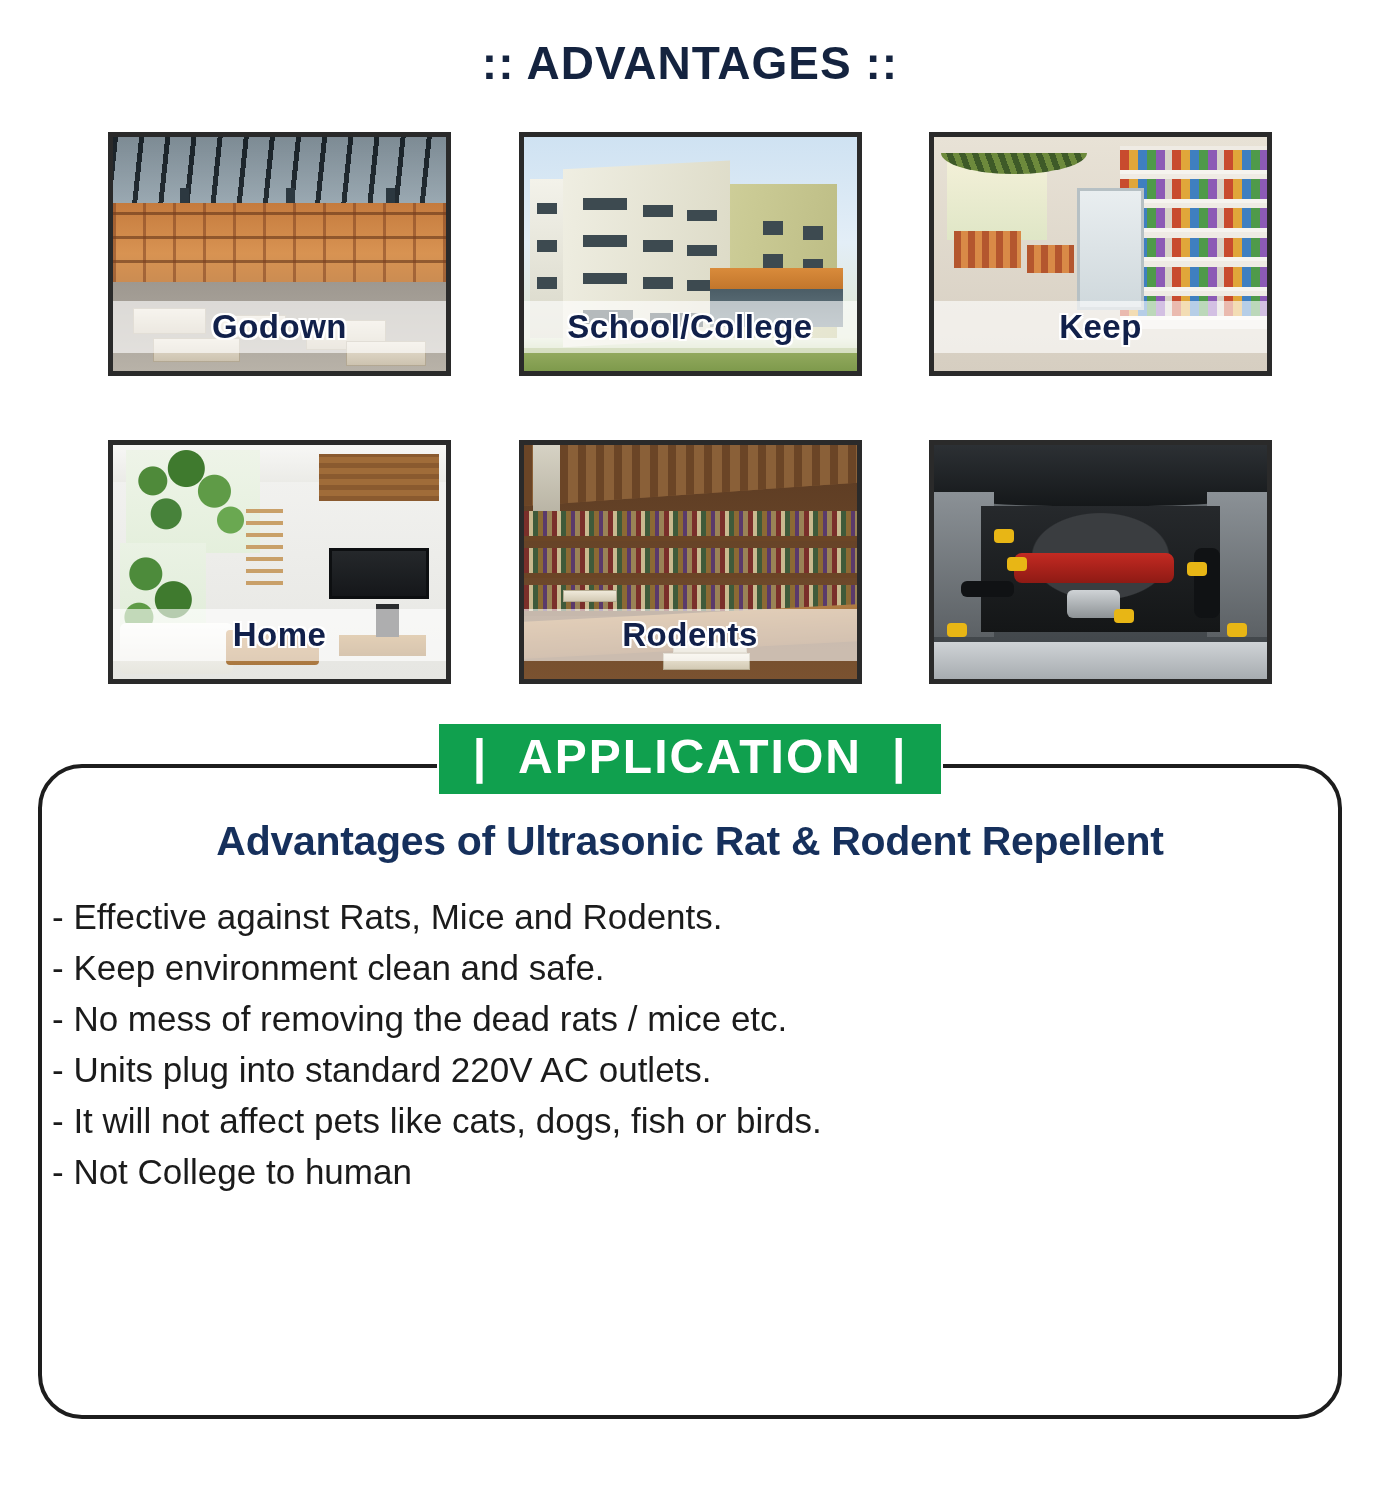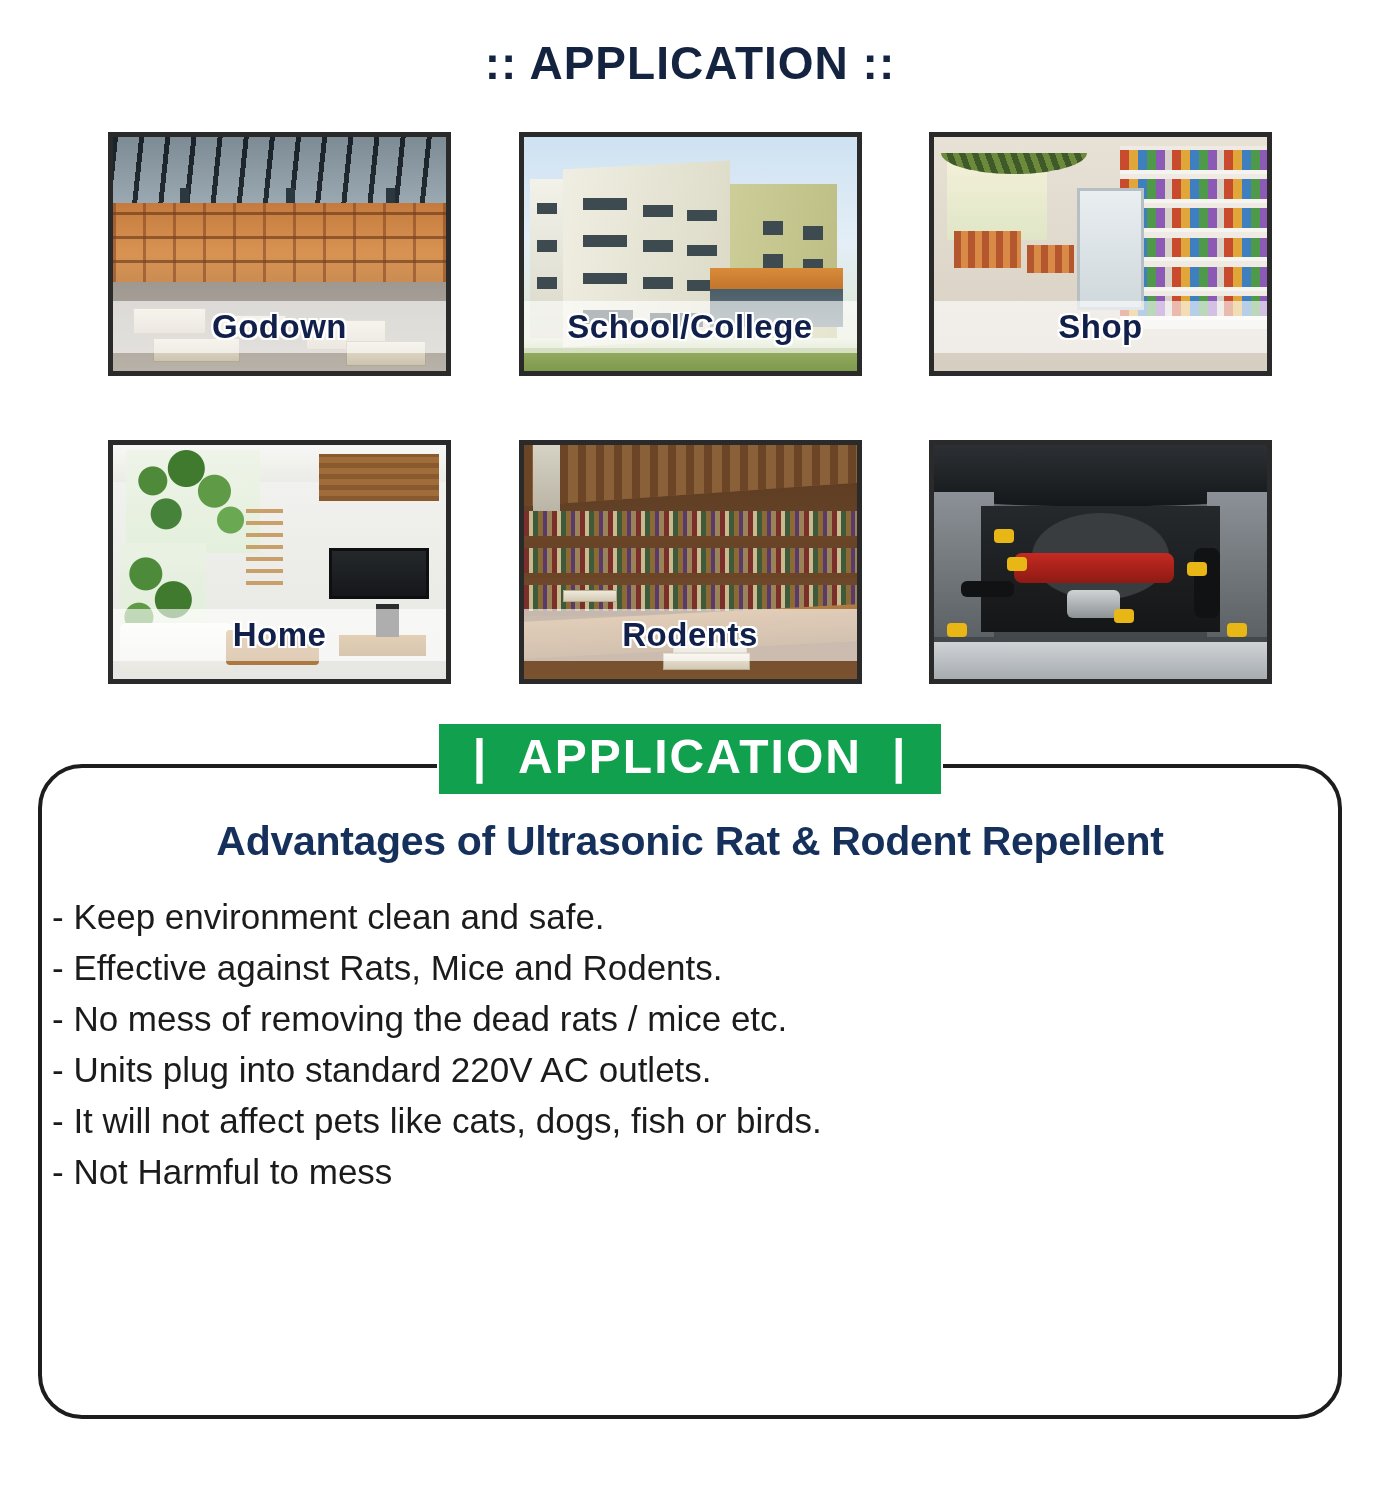--- a/index.html
+++ b/index.html
@@ -248,21 +248,21 @@
   .adv-list li {
     font-size: 35px;
     color: #1b1b1b;
     line-height: 1.46;
     white-space: nowrap;
   }
 </style>
 </head>
 <body>
 
-<div class="app-title">:: APPLICATION ::</div>
+<div class="app-title">:: ADVANTAGES ::</div>
 
 <div class="tile-grid">
 
   <div class="tile">
     <div class="tile-photo ph-godown">
       <div class="roof"></div>
       <div class="beam" style="left:20%"></div>
       <div class="beam" style="left:52%"></div>
       <div class="beam" style="left:82%"></div>
       <div class="racks"></div>
@@ -322,21 +322,21 @@
         <div class="shelf" style="top:50%"></div>
         <div class="shelf" style="top:66%"></div>
         <div class="shelf" style="top:82%"></div>
       </div>
       <div class="fridge"></div>
       <div class="crate" style="left:6%;  top:40%; width:20%; height:16%"></div>
       <div class="crate" style="left:28%; top:46%; width:14%; height:12%"></div>
       <div class="floorgoods"></div>
     </div>
     <div class="tile-label-bar">
-      <span class="tile-label">Shop</span>
+      <span class="tile-label">Keep</span>
     </div>
   </div>
 
   <div class="tile">
     <div class="tile-photo ph-home">
       <div class="ceiling"></div>
       <div class="foliage"></div>
       <div class="foliage2"></div>
       <div class="woodpanel"></div>
       <div class="stairs"></div>
@@ -398,21 +398,21 @@
     <div class="adv-banner">
       <span class="adv-bar">|</span>
       <span>APPLICATION</span>
       <span class="adv-bar">|</span>
     </div>
   </div>
 
   <div class="adv-heading">Advantages of Ultrasonic Rat &amp; Rodent Repellent</div>
 
   <ul class="adv-list">
+    <li>- Effective against Rats, Mice and Rodents.</li>
     <li>- Keep environment clean and safe.</li>
-    <li>- Effective against Rats, Mice and Rodents.</li>
     <li>- No mess of removing the dead rats / mice etc.</li>
     <li>- Units plug into standard 220V AC outlets.</li>
     <li>- It will not affect pets like cats, dogs, fish or birds.</li>
-    <li>- Not Harmful to mess</li>
+    <li>- Not College to human</li>
   </ul>
 
 </div>
 
 </body></html>

